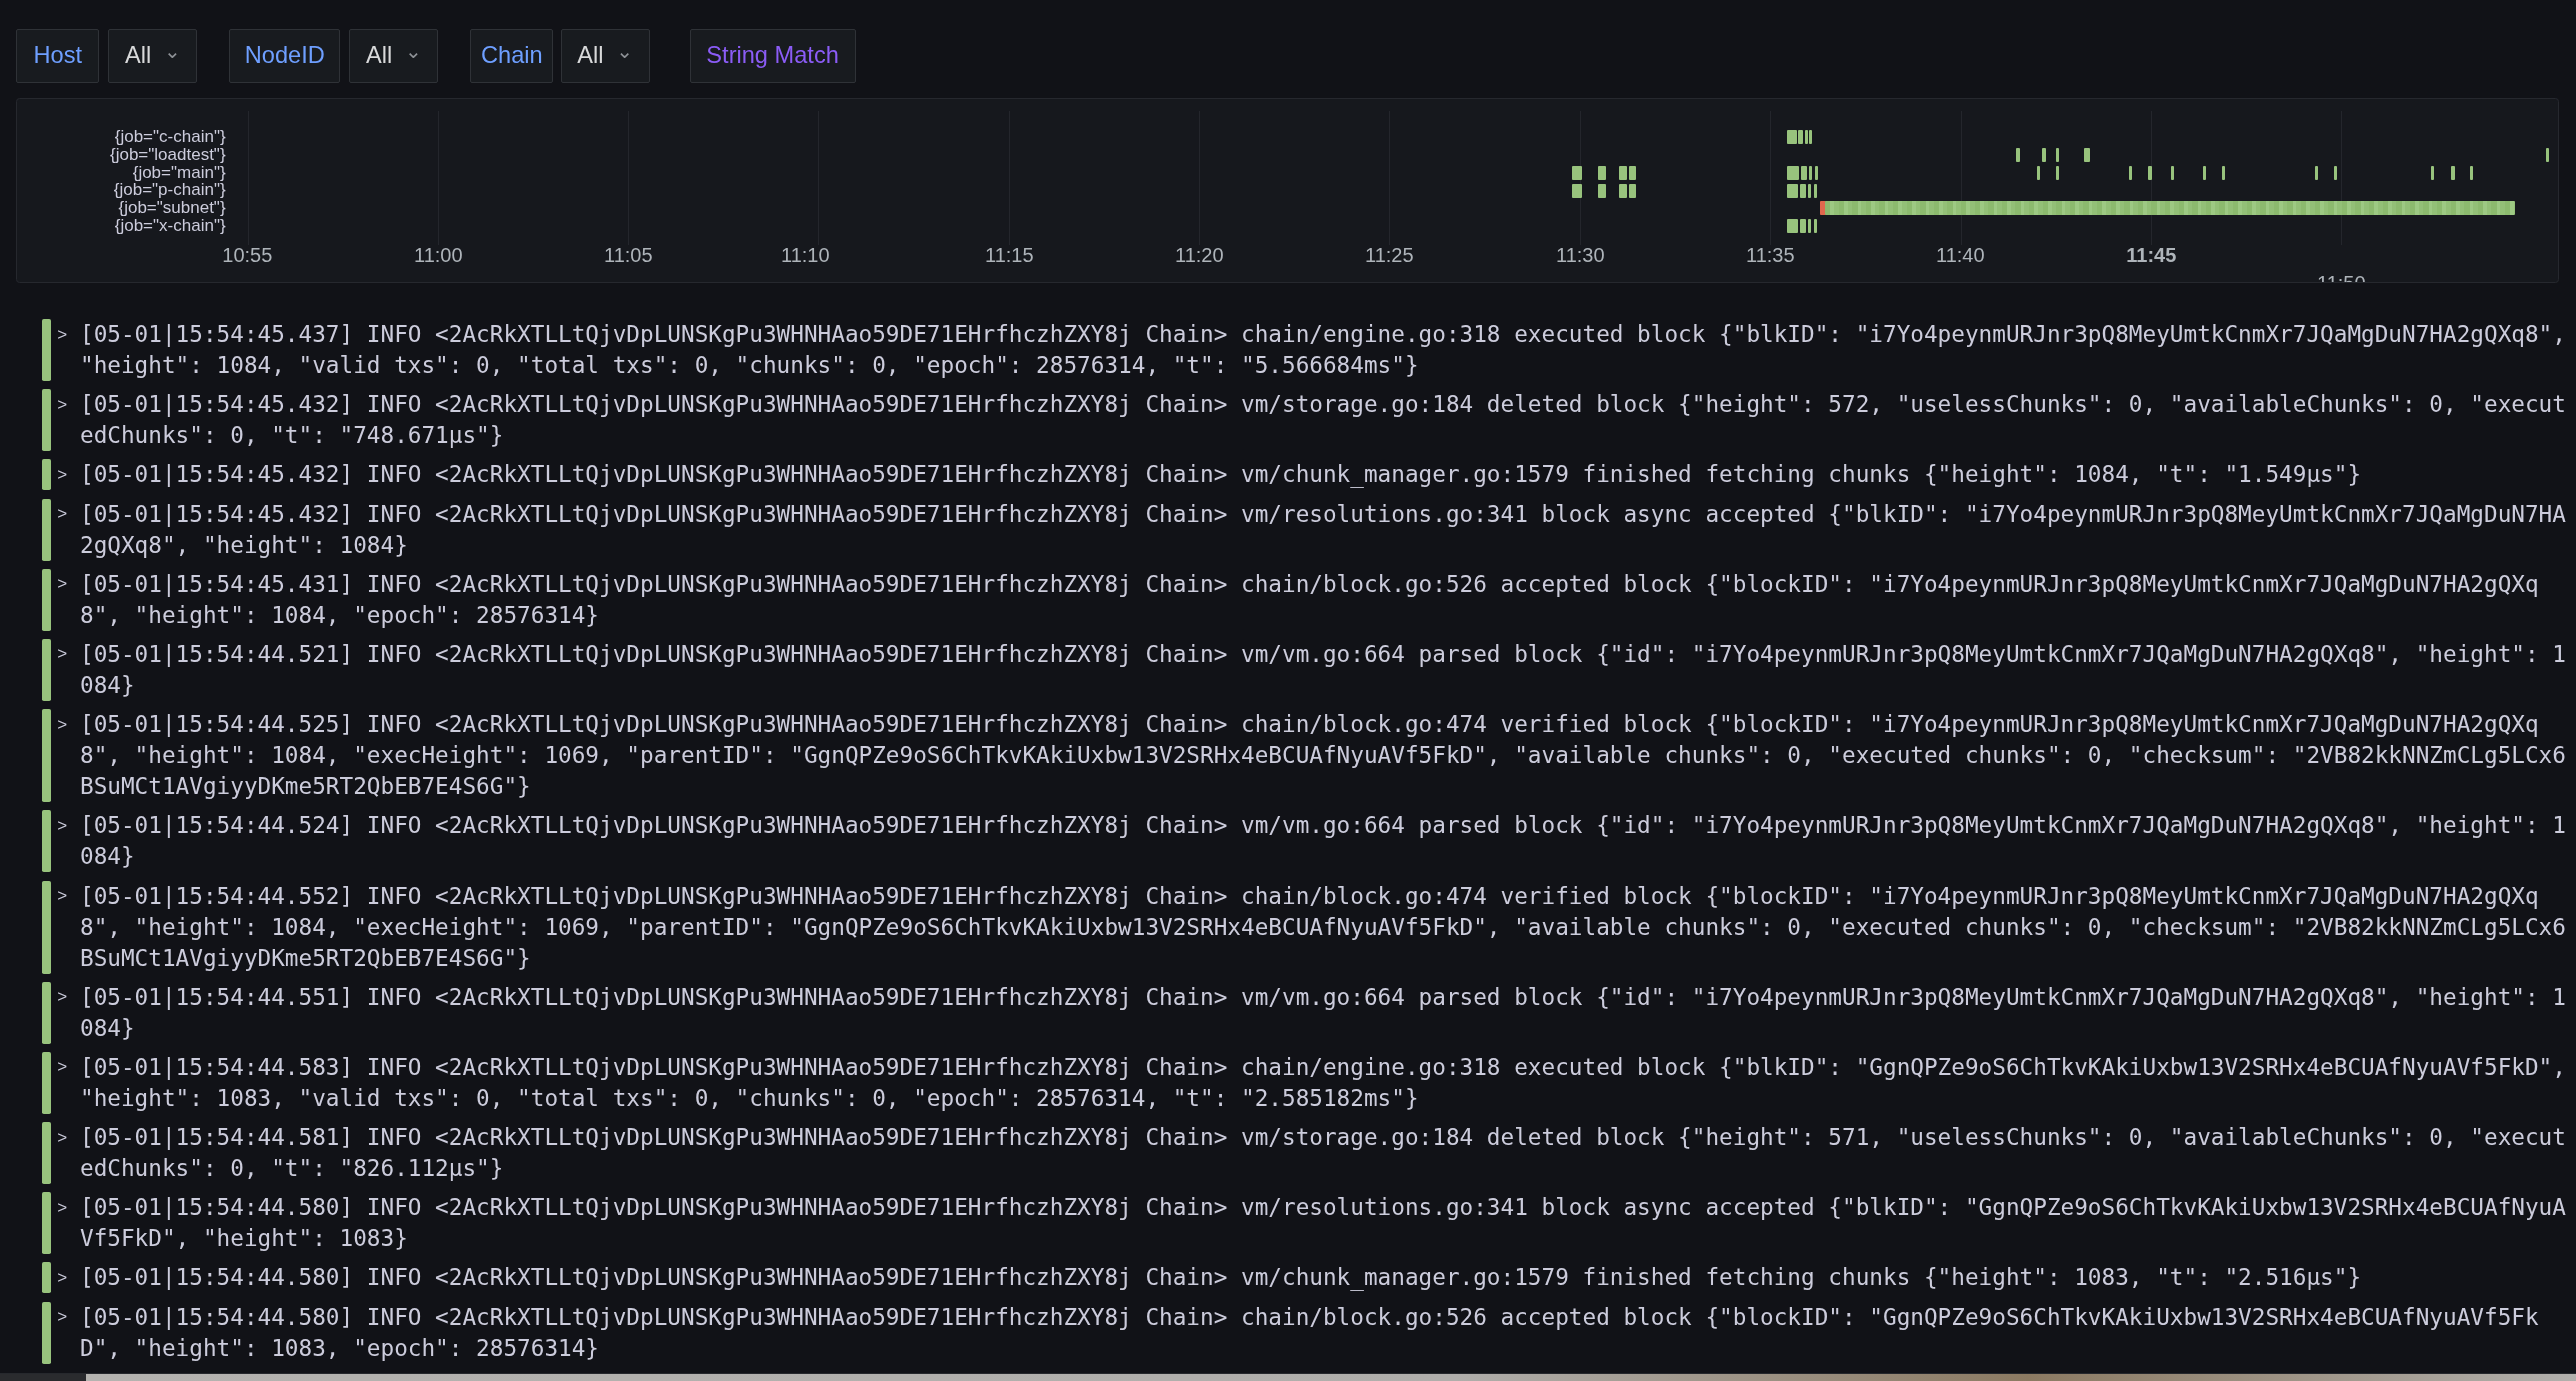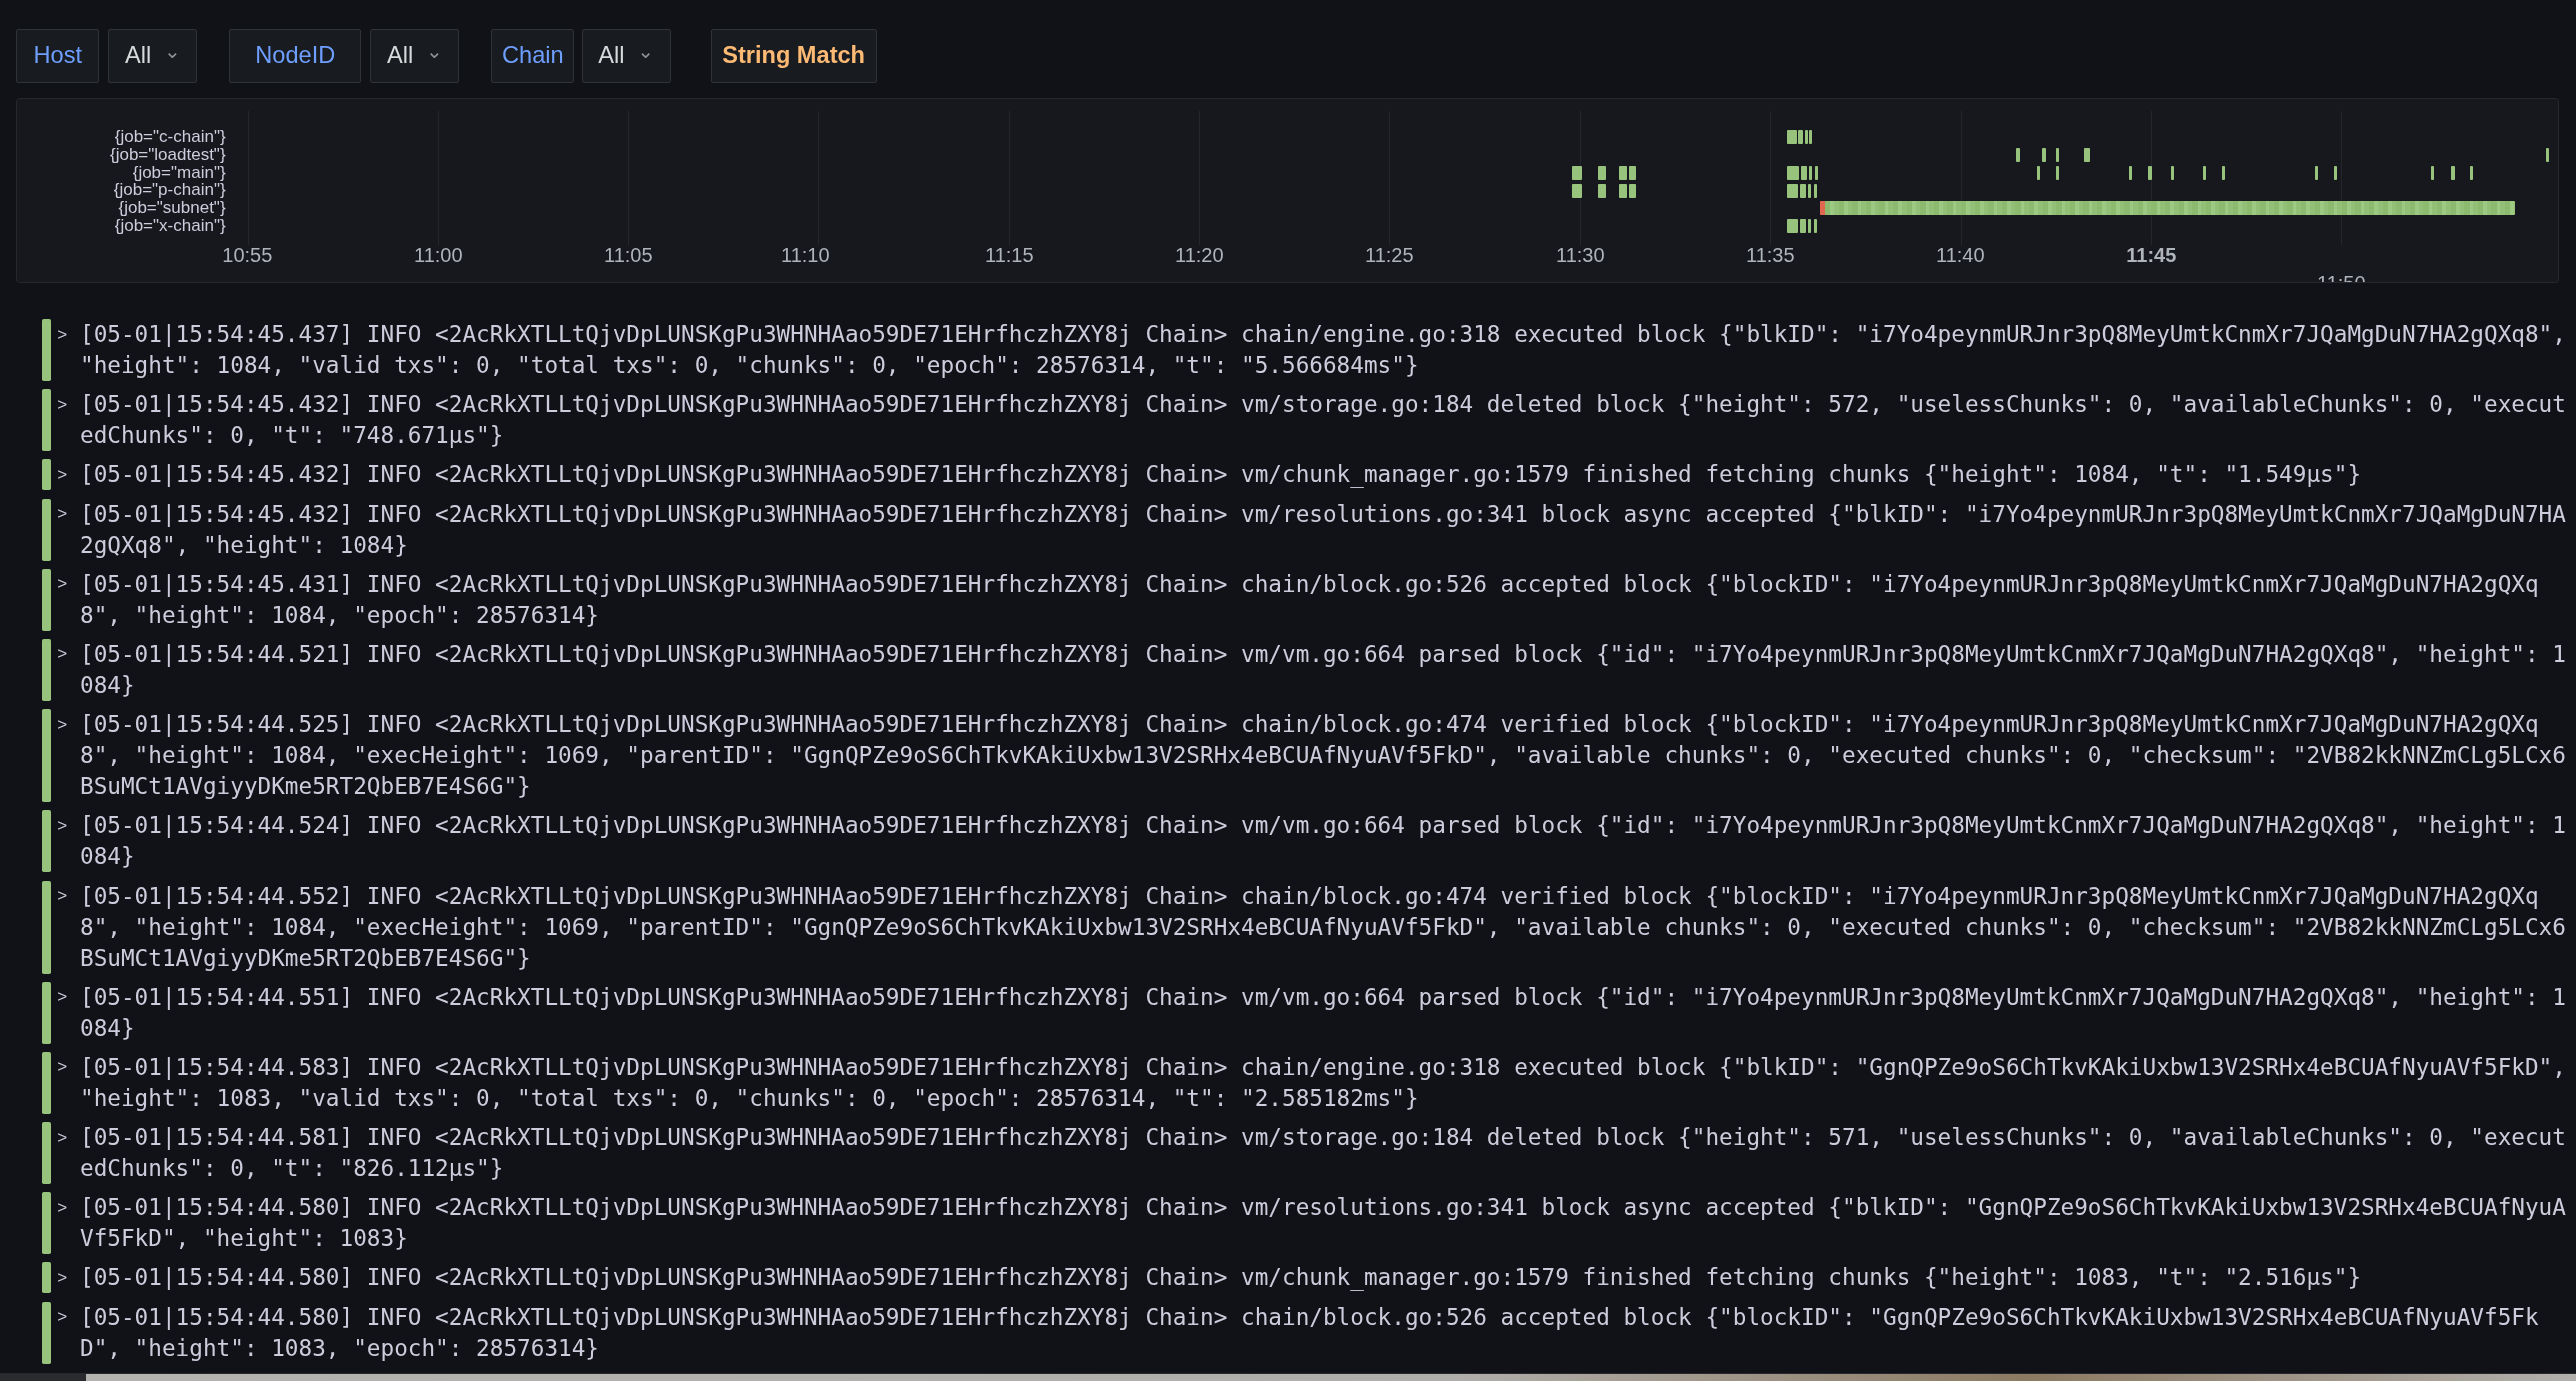--- a/index.html
+++ b/index.html
@@ -19,32 +19,32 @@
     padding-left:16.3px;box-sizing:border-box;
   }
   .fbox{
     height:54px;border:0.9px solid #2f3237;border-radius:2px;
     background:#181b1f;display:flex;align-items:center;justify-content:center;
     font-size:23.6px;box-sizing:border-box;margin-top:17px;
   }
   .var-label{color:#6e9fff;font-weight:500;}
   .var-select{color:#d8d9da;gap:12.7px;}
   .caret{color:#8e9297;font-size:20px;line-height:9px;transform:translateY(-4.5px);}
-  .sm-label{color:#fdba74;font-weight:700;}
+  .sm-label{color:#8b5cf6;font-weight:400;}
   .var-input{
     height:54px;width:318px;border:0.9px solid #2f3237;border-radius:2.7px;
     background:#111217;color:#d8d9da;font-size:23.6px;padding:0 18px;
     box-sizing:border-box;font-family:"Liberation Sans", sans-serif;
   }
   .var-input::placeholder{color:#606570;}
 
   
   .w-host{width:83px;margin-right:9px;}
   .w-all1{width:89px;margin-right:32px;}
-  .w-nodeid{width:132px;margin-right:9px;}
+  .w-nodeid{width:111px;margin-right:9px;}
   .w-all2{width:89px;margin-right:32px;}
   .w-label{width:83px;margin-right:7.3px;}
   .w-all3{width:89px;margin-right:40px;}
   .w-sm{width:166px;margin-right:9px;}
 
   
   .hist-panel{
     position:absolute;left:16.3px;top:98px;width:2543px;height:185px;
     background:#16181d;border:0.9px solid #26282e;border-radius:3.6px;
     box-sizing:border-box;overflow:hidden;

